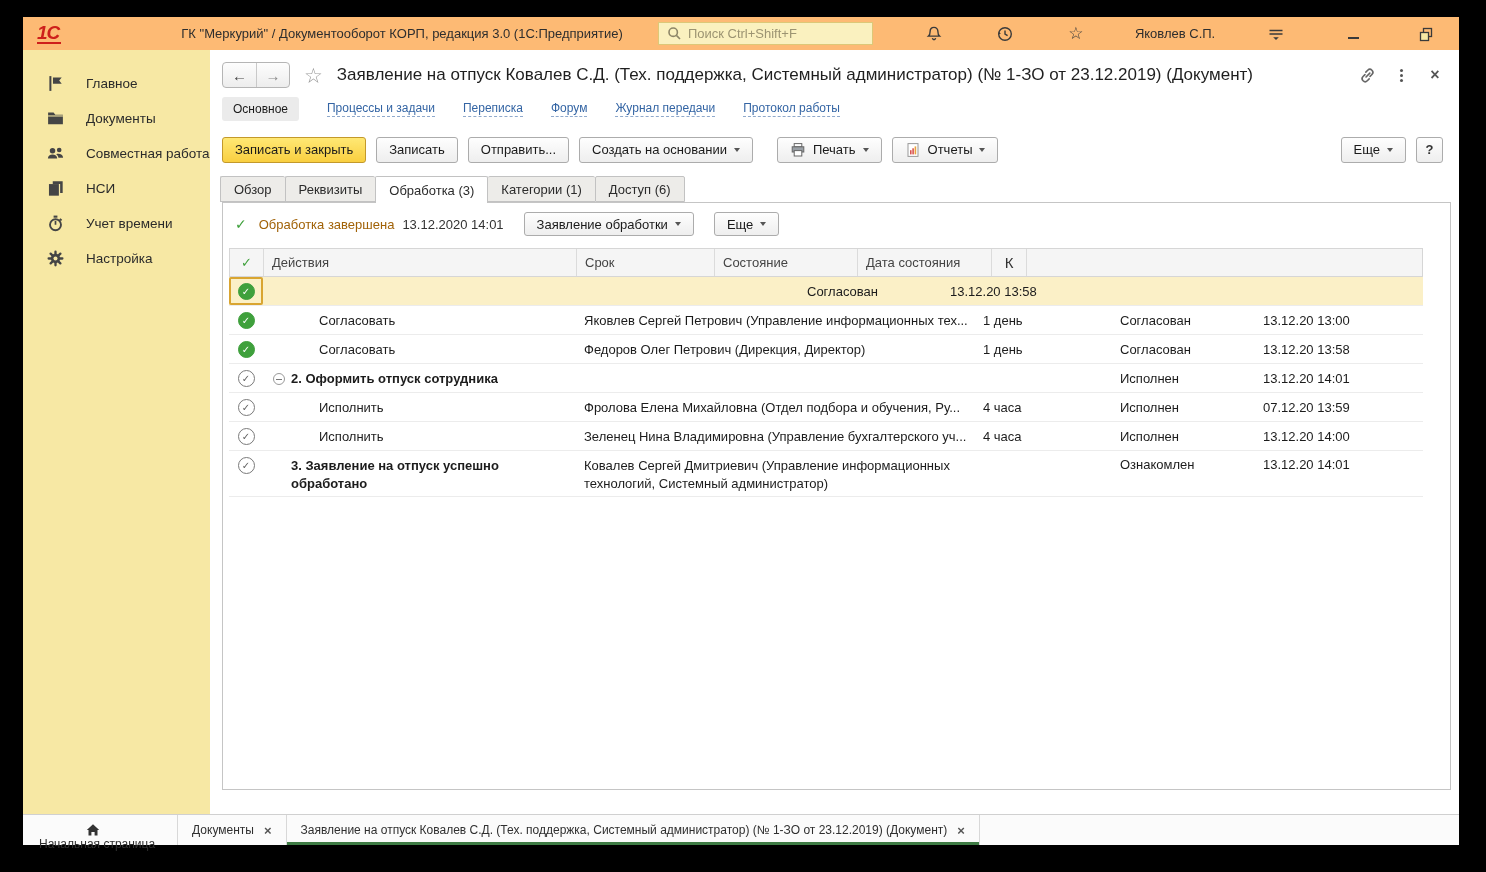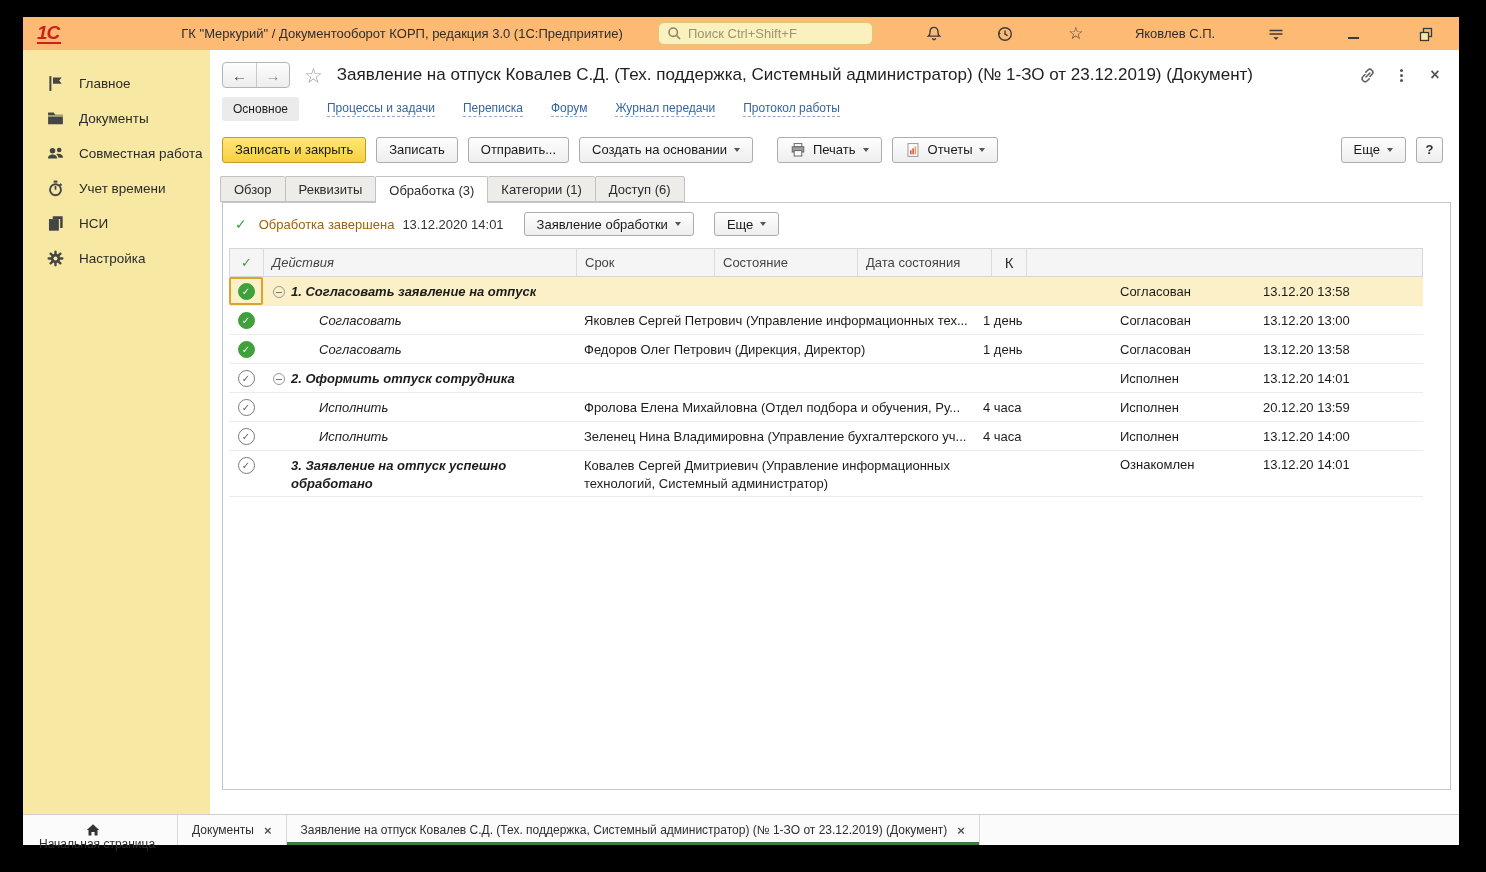--- a/index.html
+++ b/index.html
@@ -5,32 +5,32 @@
   * { margin:0; padding:0; box-sizing:border-box; }
   html,body { width:1486px; height:872px; background:#000; font-family:"Liberation Sans","DejaVu Sans",sans-serif; overflow:hidden; }
   .app { position:absolute; left:23px; top:17px; width:1436px; height:828px; background:#fff; }
 
   
   .topbar { position:absolute; left:0; top:0; right:0; height:33px; background:#fdba74; display:flex; align-items:center; padding:0 14px;gap:35px; }
   .logo { color:#CE1F1B; font-weight:bold; font-style:italic; font-size:19px; letter-spacing:-1px; border-bottom:2px solid #CE1F1B; line-height:17px; padding:0 2px 1px 0; }
   .hamb { width:17px; height:13px; border-top:2px solid #3a3a3a; border-bottom:2px solid #3a3a3a; position:relative; margin-left:22px; cursor:pointer; }
   .hamb::after { content:""; position:absolute; left:0; right:0; top:3.5px; height:2px; background:#3a3a3a; }
   .app-title { font-size:13px; color:#2E2E2E; margin-left:28px; white-space:nowrap; }
-  .search { margin-left:auto; width:300px; height:23px; background:#FAF1BF; border:1px solid #DCC878; border-radius:6px; display:flex; align-items:center; padding:0 8px; gap:6px; }
+  .search { margin-left:auto; width:300px; height:23px; background:#FAF1BF; border:1px solid #DCC878; border-radius:0; display:flex; align-items:center; padding:0 8px; gap:6px; }
   .search input { flex:1; background:transparent; border:none; outline:none; font-size:13px; color:#6b6550; }
   .search input::placeholder { color:#9C9472; }
   .tb-ic { display:inline-flex; align-items:center; justify-content:center; width:20px; height:20px; margin-left:16px; cursor:pointer; flex:none; }
   .star-glyph { font-size:17px; color:#3a3a3a; line-height:1; }
   .user-name { font-size:13px; color:#2E2E2E; margin-left:14px; white-space:nowrap; cursor:pointer; }
   .min-line { width:11px; height:2px; background:#3a3a3a; display:block; margin-top:8px; }
   .x-glyph { font-size:15px; color:#3a3a3a; font-weight:bold; line-height:1; }
 
   
   .sidebar { position:absolute; left:0; top:33px; width:187px; bottom:31px; background:#F7E8A4; padding-top:16px; }
-  .side-item { display:flex; align-items:center; gap:14px; height:35px; padding-left:23px; font-size:13.5px; color:#2B2B2B; cursor:pointer; }
+  .side-item { display:flex; align-items:center; gap:21px; height:35px; padding-left:23px; font-size:13.5px; color:#2B2B2B; cursor:pointer; }
   .side-icon { width:19px; height:19px; flex:none; display:inline-flex; }
 
   
   .main { position:absolute; left:187px; top:33px; right:0; bottom:31px; background:#fff; overflow:hidden; }
 
   .doc-header { display:flex; align-items:center; margin:8px 14px 0 12px; height:34px; }
   .navbtns { display:inline-flex; border:1px solid #B5B5B5; border-radius:4px; overflow:hidden; background:linear-gradient(#FDFDFD,#EDEDED); flex:none; }
   .navbtn { width:33px; height:24px; display:flex; align-items:center; justify-content:center; font-size:15px; color:#444; cursor:pointer; }
   .navbtn + .navbtn { border-left:1px solid #C9C9C9; }
   .hdr-star { font-size:21px; color:#9a9a9a; margin-left:14px; cursor:pointer; line-height:1; flex:none; }
@@ -63,21 +63,21 @@
   .status-check { color:#3FA03C; font-weight:bold; font-size:14px; }
   .status-label { font-size:13px; color:#a16207; margin-left:12px; }
   .status-date { font-size:13px; color:#333; margin-left:8px; }
   .panel-head .btn { height:24px; margin-left:20px; }
   .panel-more { margin-left:auto; }
 
   
   .table { margin:10px 0 0 6px; width:1194px; font-size:13px; color:#1C1C1C; }
   .cell { display:flex; align-items:center; overflow:hidden; }
   .c-check { width:34px; flex:none; justify-content:center; }
-  .c-action { width:313px; flex:none;font-style:italic; }
+  .c-action { width:313px; flex:none; }
   .c-emp { width:397px; flex:none; padding:0 8px; white-space:nowrap; }
   .c-term { width:138px; flex:none; padding-left:10px; }
   .c-state { width:143px; flex:none; padding-left:9px; }
   .c-date { width:134px; flex:none; padding-left:9px; }
   .c-k { width:35px; flex:none; justify-content:center; }
   .thead { display:flex; height:29px; background:#F5F5F5; border:1px solid #D6D6D6; color:#444; }
   .thead .cell { border-right:1px solid #DBDBDB; padding-left:8px; }
   .thead .c-check { padding-left:0; }
   .thead .c-k { font-size:15px; color:#333; padding-left:0; }
   .th-check-ic { color:#3FA03C; font-weight:bold; font-size:13px; }
@@ -188,37 +188,37 @@
             <circle cx="6.2" cy="6.3" r="2.6"></circle>
             <path d="M1.8 13.8c0-2.5 2-3.9 4.4-3.9s4.4 1.4 4.4 3.9z"></path>
             <circle cx="12.5" cy="5.7" r="2.2"></circle>
             <path d="M11.6 9.3c2.4 0 4.6 1.3 4.6 3.7h-4.4c-.2-1.5-1-2.7-2.1-3.4.6-.2 1.2-.3 1.9-.3z"></path>
           </svg>
       </span>
       <span>Совместная работа</span>
     </div>
     <div class="side-item">
       <span class="side-icon">
+        <svg width="19" height="19" viewBox="0 0 18 18" fill="#454545">
+            <path d="M6.4 2.2h9.4v11h-2.4V4.8H6.4z"></path>
+            <rect x="2.8" y="4.8" width="9.4" height="11"></rect>
+          </svg>
+      </span>
+      <span>НСИ</span>
+    </div>
+    <div class="side-item">
+      <span class="side-icon">
         <svg width="19" height="19" viewBox="0 0 18 18">
             <circle cx="9" cy="10.2" r="5.2" fill="none" stroke="#454545" stroke-width="1.8"></circle>
             <rect x="7.2" y="1.5" width="3.6" height="2" fill="#454545"></rect>
             <path d="M9 10.2V6.6" stroke="#454545" stroke-width="1.6"></path>
             <path d="M13.1 4.6l1.6 1.6" stroke="#454545" stroke-width="1.8"></path>
           </svg>
       </span>
       <span>Учет времени</span>
-    </div>
-    <div class="side-item">
-      <span class="side-icon">
-        <svg width="19" height="19" viewBox="0 0 18 18" fill="#454545">
-            <path d="M6.4 2.2h9.4v11h-2.4V4.8H6.4z"></path>
-            <rect x="2.8" y="4.8" width="9.4" height="11"></rect>
-          </svg>
-      </span>
-      <span>НСИ</span>
     </div>
     <div class="side-item">
       <span class="side-icon">
         <svg width="19" height="19" viewBox="0 0 18 18">
             <g fill="#454545">
               <rect x="7.9" y="1.4" width="2.2" height="15.2" rx="1.1"></rect>
               <rect x="7.9" y="1.4" width="2.2" height="15.2" rx="1.1" transform="rotate(45 9 9)"></rect>
               <rect x="7.9" y="1.4" width="2.2" height="15.2" rx="1.1" transform="rotate(90 9 9)"></rect>
               <rect x="7.9" y="1.4" width="2.2" height="15.2" rx="1.1" transform="rotate(135 9 9)"></rect>
               <circle cx="9" cy="9" r="4.4"></circle>
@@ -353,26 +353,20 @@
           <div class="cell c-term">Срок</div>
           <div class="cell c-state">Состояние</div>
           <div class="cell c-date">Дата состояния</div>
           <div class="cell c-k">К</div>
         </div>
         <div id="table-body">
             <div class="trow hl">
               <div class="cell c-check focus">
                 <span class="sicon sg">✓</span>
               </div>
-              <div class="cell c-action">
-                <div class="action-inner group">
-                  <span class="expander"></span>
-                  <span class="atext">1. Согласовать заявление на отпуск</span>
-                </div>
-              </div>
               <div class="cell c-emp"></div>
               <div class="cell c-term"></div>
               <div class="cell c-state">Согласован</div>
               <div class="cell c-date">13.12.20 13:58</div>
               <div class="cell c-k"></div>
             </div>
             <div class="trow">
               <div class="cell c-check">
                 <span class="sicon sg">✓</span>
               </div>
@@ -423,21 +417,21 @@
                 <span class="sicon sy">✓</span>
               </div>
               <div class="cell c-action">
                 <div class="action-inner item">
                   <span class="atext">Исполнить</span>
                 </div>
               </div>
               <div class="cell c-emp">Фролова Елена Михайловна (Отдел подбора и обучения, Ру...</div>
               <div class="cell c-term">4 часа</div>
               <div class="cell c-state">Исполнен</div>
-              <div class="cell c-date">20.12.20 13:59</div>
+              <div class="cell c-date">07.12.20 13:59</div>
               <div class="cell c-k"></div>
             </div>
             <div class="trow">
               <div class="cell c-check">
                 <span class="sicon sy">✓</span>
               </div>
               <div class="cell c-action">
                 <div class="action-inner item">
                   <span class="atext">Исполнить</span>
                 </div>

